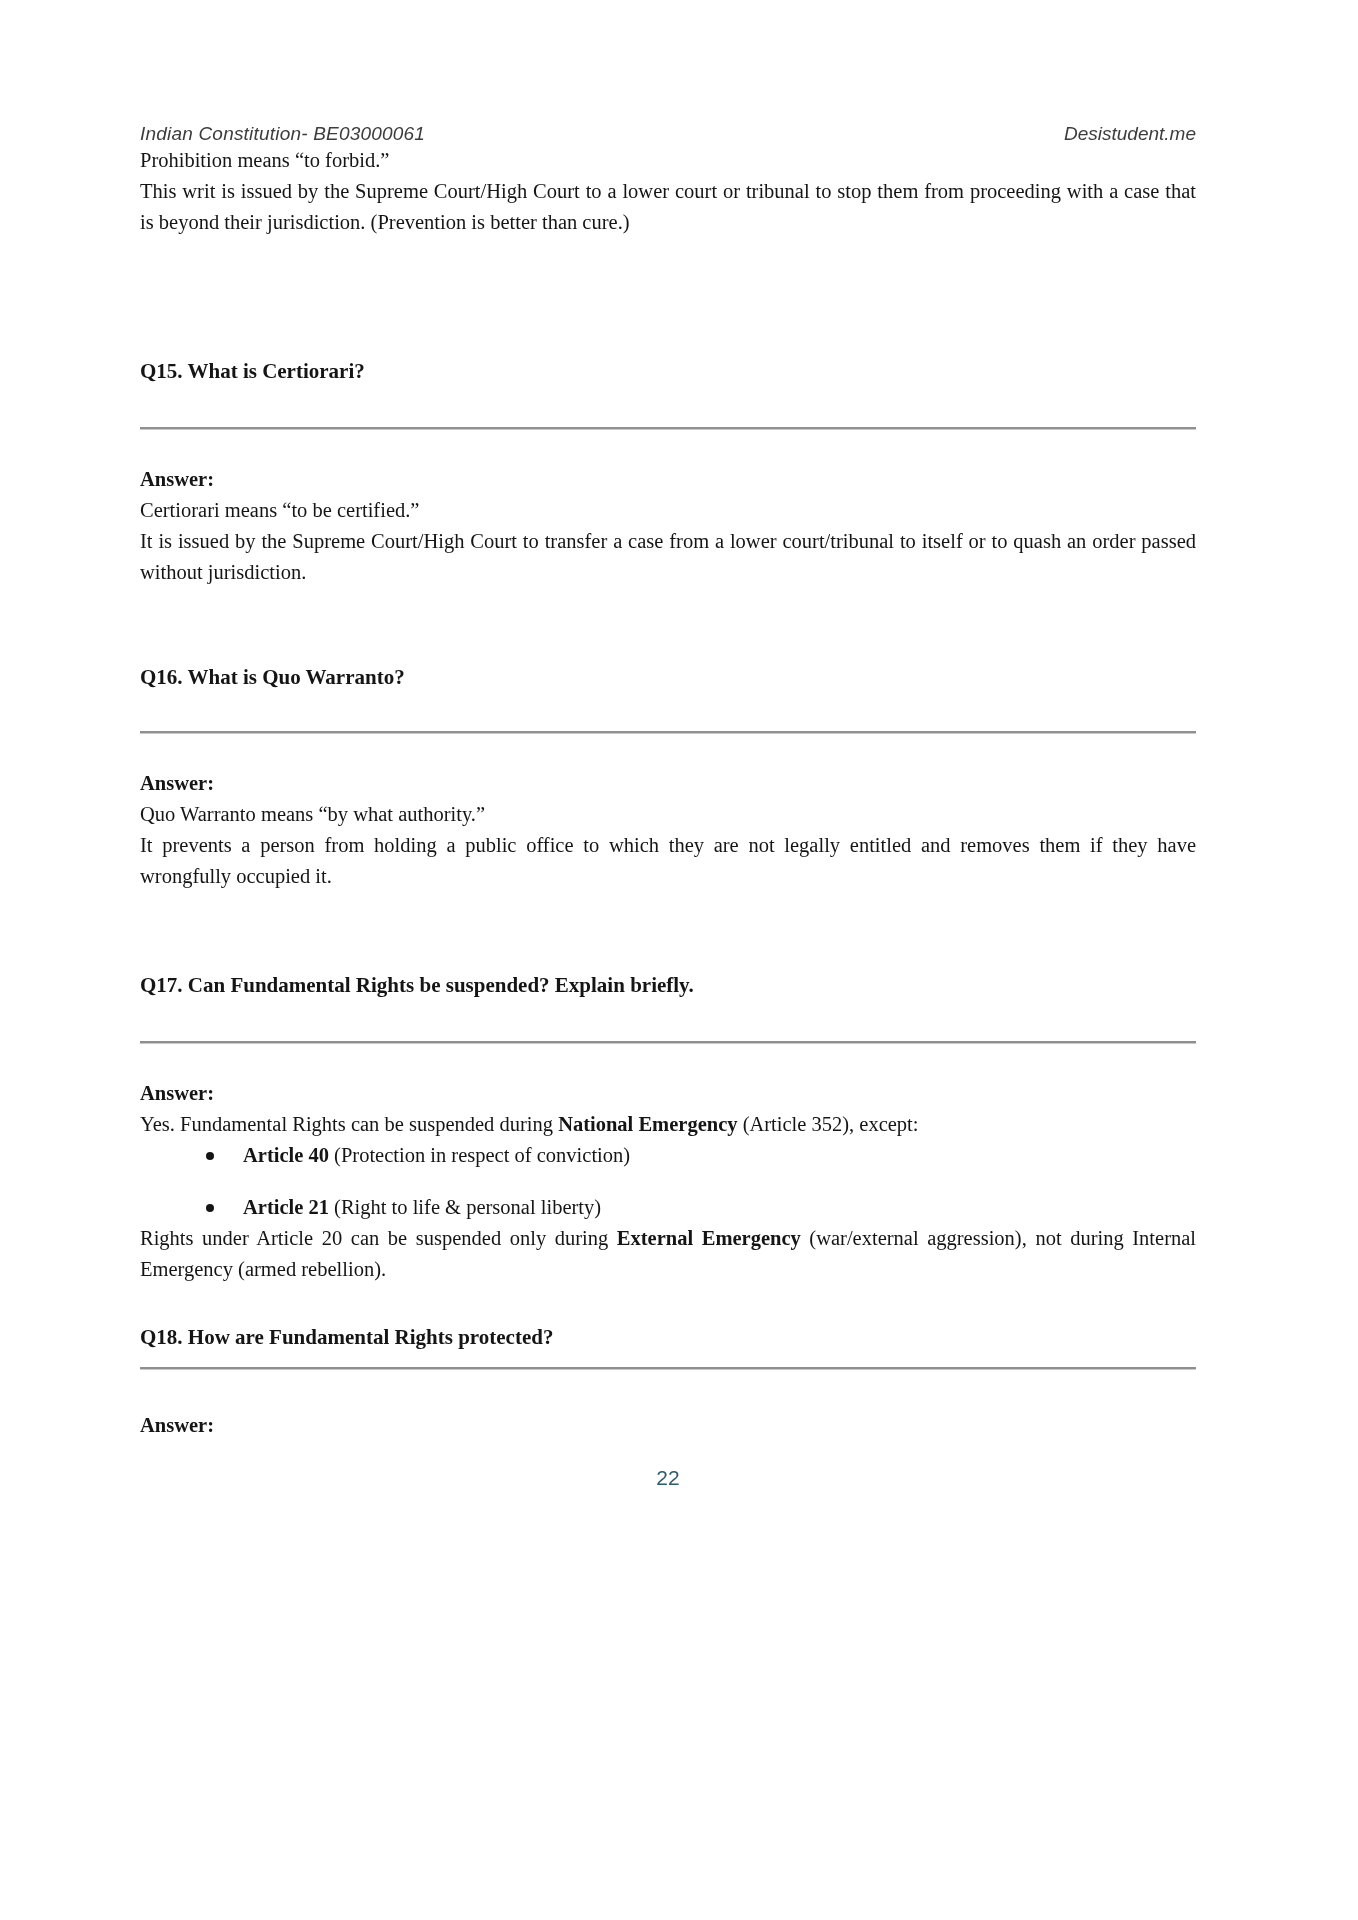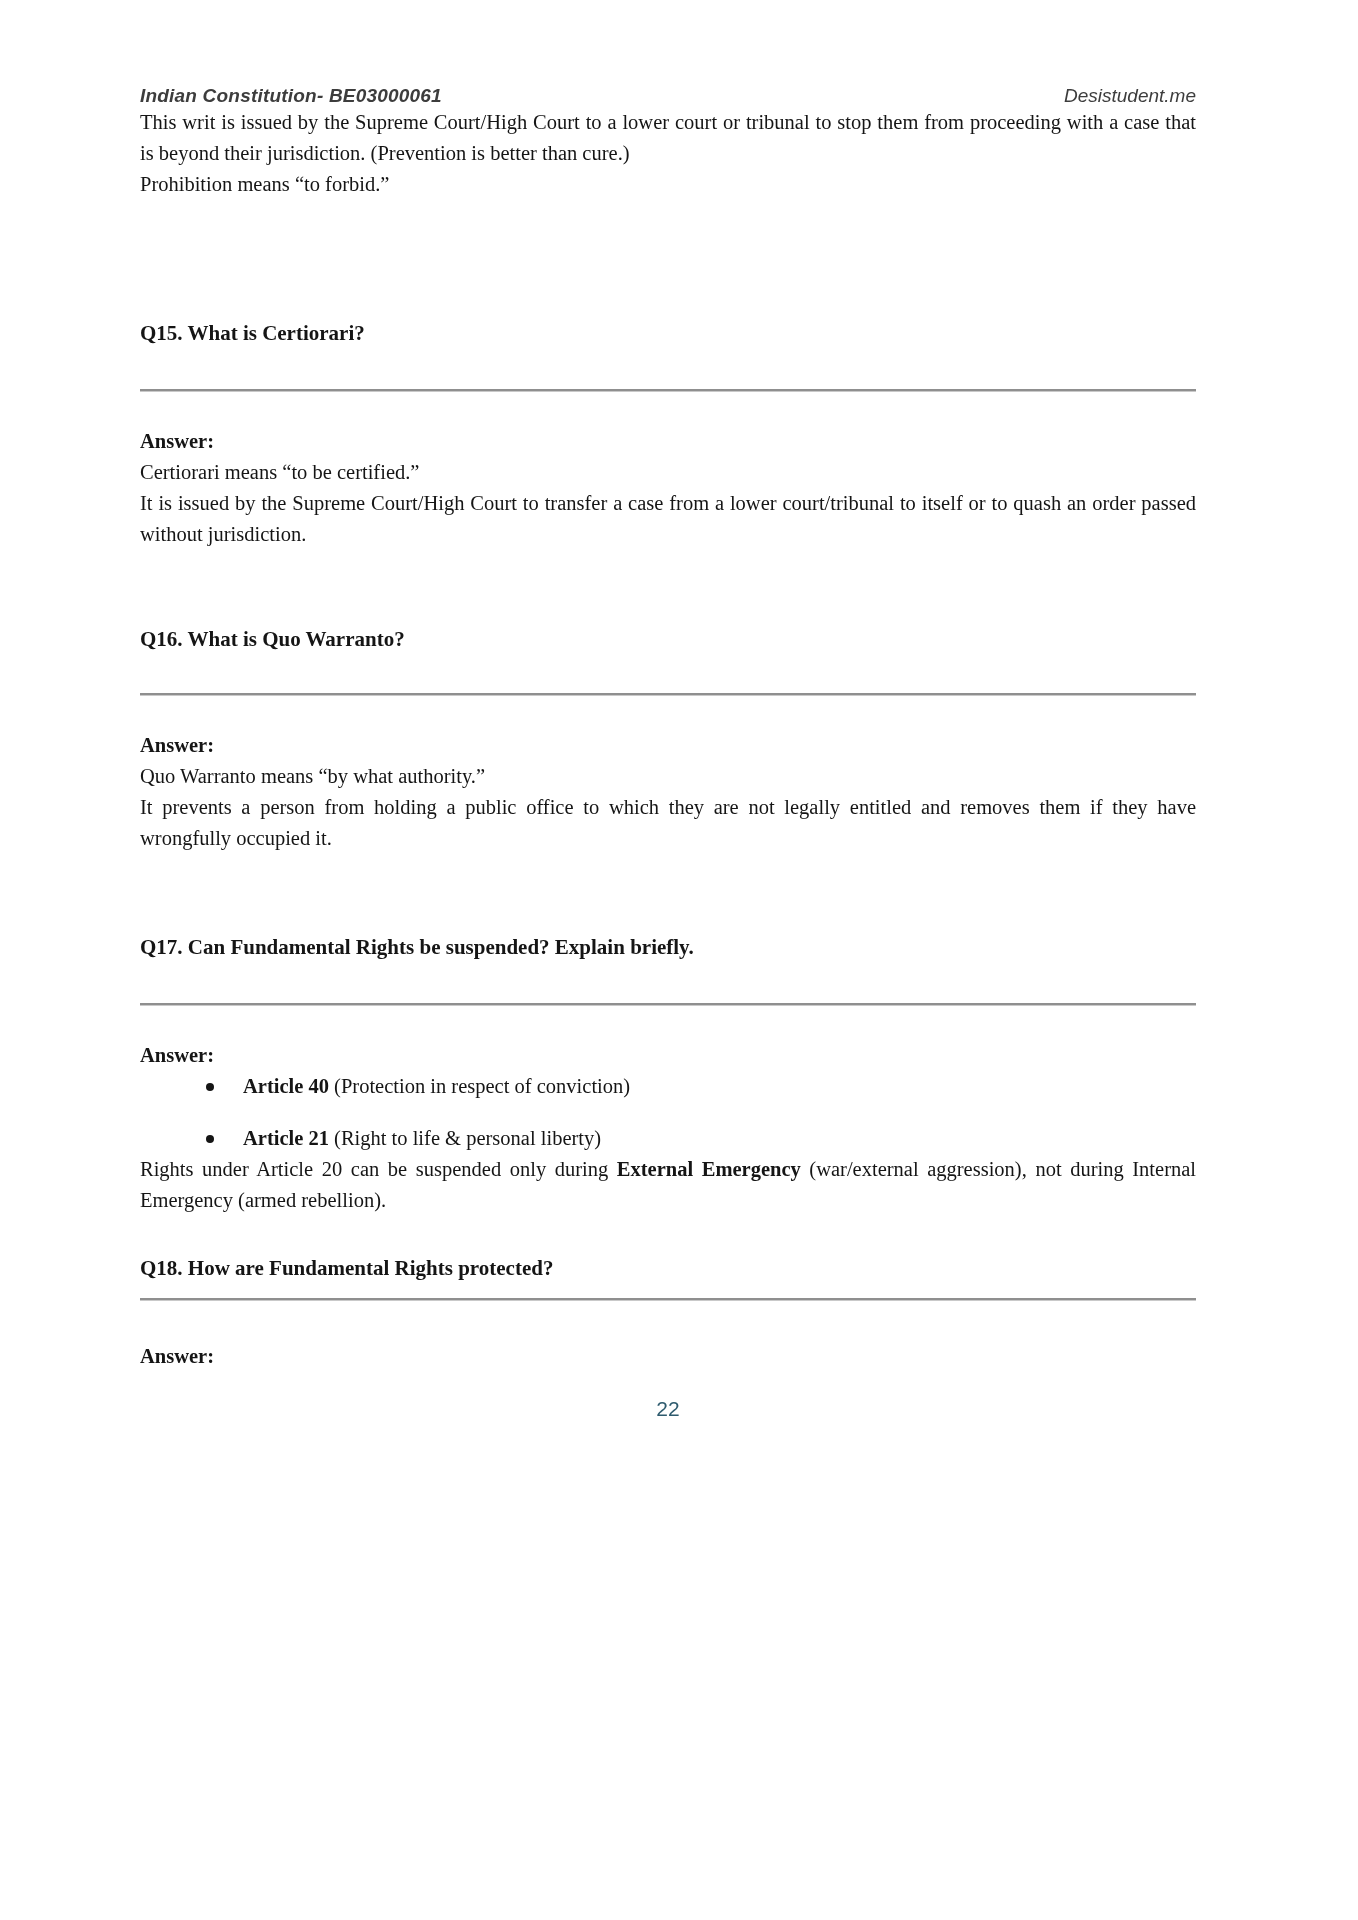--- a/index.html
+++ b/index.html
@@ -25,21 +25,21 @@
   }
   .doc-header {
     display: flex;
     justify-content: space-between;
     align-items: baseline;
     font-family: "Liberation Sans", sans-serif;
     font-style: italic;
     font-size: 19px;
     color: #3d3d3d;
   }
-  .doc-header .left { font-weight: 700; letter-spacing: 0.2px; }
+  .doc-header .left { font-weight: 400; letter-spacing: 0.2px; margin-top: 38px; }
   .doc-header .right { font-weight: 400; }
   p.body {
     margin: 0;
     font-size: 20.5px;
     line-height: 31px;
     text-align: justify;
   }
   p.single {
     text-align: left;
   }
@@ -116,39 +116,40 @@
 <body>
 
 <div class="page">
   <div class="content">
 
     <div class="doc-header">
       <span class="left" style="color: rgb(61, 61, 61);">Indian Constitution- BE03000061</span>
       <span class="right" style="color: rgb(61, 61, 61);">Desistudent.me</span>
     </div>
 
+    <p class="body single mt-proh">Prohibition means “to forbid.”</p>
+
     <p class="body mt-para1">This writ is issued by the Supreme Court/High Court to a lower court or tribunal to stop them from proceeding with a case that is beyond their jurisdiction. (Prevention is better than cure.)</p>
-
-    <p class="body single mt-proh">Prohibition means “to forbid.”</p>
 
     <p class="qheading mt-q15">Q15. What is Certiorari?</p>
     <hr class="rule mt-rule-a">
     <p class="answer-label mt-ans">Answer:</p>
     <p class="body single mt-line">Certiorari means “to be certified.”</p>
     <p class="body mt-parab">It is issued by the Supreme Court/High Court to transfer a case from a lower court/tribunal to itself or to quash an order passed without jurisdiction.</p>
 
     <p class="qheading mt-q16">Q16. What is Quo Warranto?</p>
     <hr class="rule mt-rule-b">
     <p class="answer-label mt-ans">Answer:</p>
     <p class="body single mt-quo">Quo Warranto means “by what authority.”</p>
     <p class="body mt-parac">It prevents a person from holding a public office to which they are not legally entitled and removes them if they have wrongfully occupied it.</p>
 
     <p class="qheading mt-q17">Q17. Can Fundamental Rights be suspended? Explain briefly.</p>
     <hr class="rule mt-rule-c">
     <p class="answer-label mt-ans">Answer:</p>
+    <p class="body mt-yes"><span>Yes. Fundamental Rights can be suspended during </span><b>National Emergency</b><span> (Article 352), except:</span></p>
 
     <ul class="bullets mt-bul">
       <li>
         <span class="dot"></span><b>Article 40</b><span> (Protection in respect of conviction)</span>
       </li>
       <li>
         <span class="dot"></span><b>Article 21</b><span> (Right to life &amp; personal liberty)</span>
       </li>
     </ul>
 

